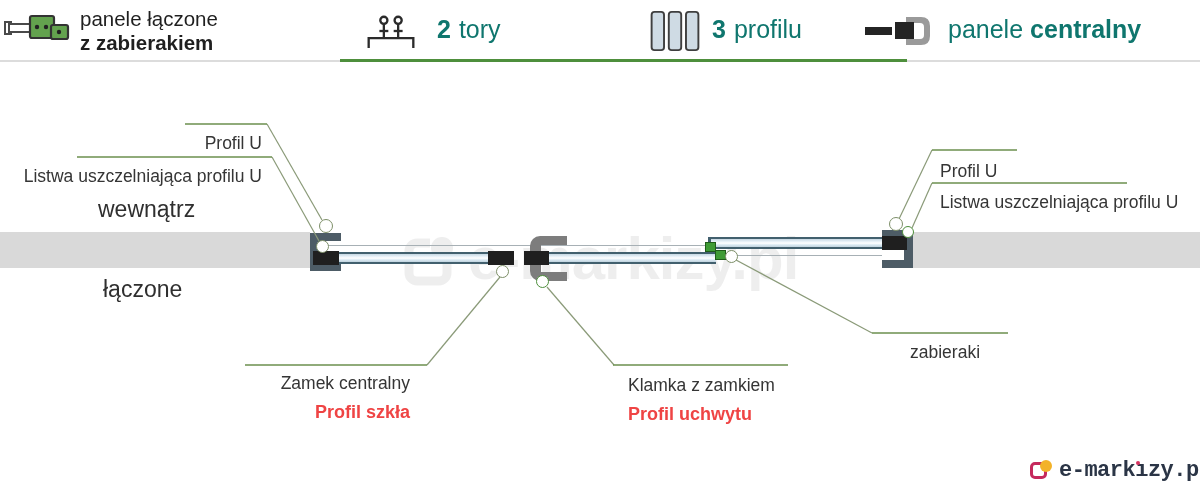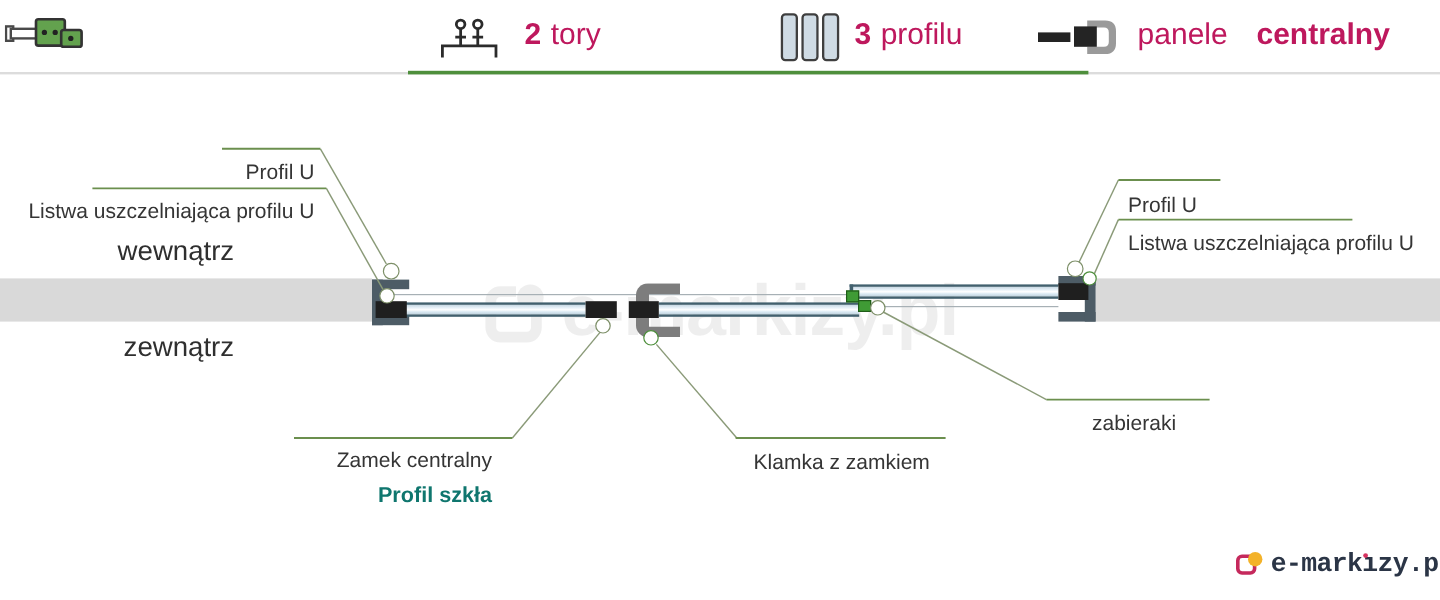--- a/index.html
+++ b/index.html
@@ -4,24 +4,24 @@
 <style>
   * { margin:0; padding:0; box-sizing:border-box; }
   html,body { width:1200px; height:500px; background:#fff; overflow:hidden;
     font-family:"Liberation Sans","DejaVu Sans",sans-serif; color:#2e2e2e; }
   #stage { position:relative; width:1200px; height:500px; background:#fff; }
   .abs { position:absolute; }
   .b { font-weight:700; }
 
   
   .hdr-title { left:80px; top:7px; font-size:20.5px; line-height:24px; color:#1f1f1f; }
-  .feat-text { top:15px; font-size:25px; color:#be185d; }
+  .feat-text { top:15px; font-size:25px; color:#0f766e; }
   .feat-text .num { margin-right:8px; }
   .feat-text .lbl { font-weight:400; }
-  .feat-text .lbl2 { margin-left:24px; }
+  .feat-text .lbl2 { margin-left:7px; }
   .divider { left:0; top:60px; width:1200px; height:2px; background:#dcdcdc; }
   .divider-accent { left:340px; top:59px; width:567px; height:3px; background:#4e8f3c; }
 
   
   .wall { top:232px; height:36px; background:#d9d9d9; }
   .uprofile-left { left:310px; top:233px; width:31px; height:38px;
     border-left:9px solid #4d5c66; border-top:8px solid #4d5c66; border-bottom:8px solid #4d5c66; }
   .uprofile-right { left:882px; top:230px; width:31px; height:38px;
     border-right:9px solid #4d5c66; border-top:8px solid #4d5c66; border-bottom:8px solid #4d5c66; }
   .track { height:1px; background:#a7b0b5; z-index:1; }
@@ -33,21 +33,21 @@
   .handle-c { left:530px; top:236px; width:37px; height:45px; z-index:2;
     border-left:11px solid #7d7d7d; border-top:9px solid #7d7d7d; border-bottom:9px solid #7d7d7d;
     border-radius:10px 0 0 10px; }
   .zab { width:11px; height:10px; background:#3f9b35; border:1.5px solid #1f5c18; z-index:5; }
 
   .ring { border-radius:50%; background:#fff; border:1.6px solid #7d8f68; z-index:6; }
   .ring.green { border-color:#4e8f3c; }
 
   
   .lab { position:absolute; font-size:17.5px; color:#353535; z-index:7; white-space:nowrap;margin-top:32px; }
-  .lab .l2 { font-weight:700; font-size:18px; color:#0f766e; margin-top:8px; }
+  .lab .l2 { font-weight:700; font-size:18px; color:#ef4444; margin-top:8px; }
   .ra { text-align:right; }
   .side-label { position:absolute; font-size:23px; color:#2f2f2f; z-index:7; }
 
   svg.overlay { position:absolute; left:0; top:0; z-index:5; pointer-events:none; }
 
   
   .wm { left:402px; top:224px; display:flex; align-items:center; gap:12px;
     opacity:0.062; z-index:0; }
   .wm-text { font-size:60px; font-weight:700; color:#000; letter-spacing:-1px; }
 
@@ -72,20 +72,24 @@
   <div class="abs" style="left:4px;top:6px;">
     <svg width="68" height="46" viewBox="0 0 68 46">
       <rect x="1" y="16" width="6" height="12" fill="#ffffff" stroke="#4a4a4a" stroke-width="2"></rect>
       <rect x="5" y="18" width="26" height="8" fill="#ffffff" stroke="#4a4a4a" stroke-width="2"></rect>
       <rect x="26" y="10" width="24" height="22" rx="2" fill="#63a24e" stroke="#333333" stroke-width="2.2"></rect>
       <circle cx="33" cy="21" r="2.2" fill="#222222"></circle>
       <circle cx="42" cy="21" r="2.2" fill="#222222"></circle>
       <rect x="47" y="19" width="17" height="14" rx="2" fill="#63a24e" stroke="#333333" stroke-width="2.2"></rect>
       <circle cx="55" cy="26" r="2.2" fill="#222222"></circle>
     </svg>
+  </div>
+  <div class="abs hdr-title">
+    <div>panele łączone</div>
+    <div class="b">z zabierakiem</div>
   </div>
 
   <div class="abs" style="left:366px;top:10px;">
     <svg width="50" height="42" viewBox="0 0 56 44" fill="none" stroke="#2b2b2b" stroke-width="2.6">
       <path d="M3 41 L3 30 L53 30 L53 41"></path>
       <path d="M20 30 V14"></path>
         <path d="M36 30 V14"></path>
       <circle cx="20" cy="10" r="4"></circle>
         <circle cx="36" cy="10" r="4"></circle>
       <path d="M15 22 H25"></path>
@@ -178,29 +182,30 @@
       <line x1="872" y1="333" x2="1008" y2="333"></line>
       <line x1="932" y1="150" x2="1017" y2="150"></line>
       <line x1="932" y1="183" x2="1127" y2="183"></line>
     </g>
   </svg>
 
   <div class="lab ra" style="right:938px;top:101px;">Profil U</div>
   <div class="lab ra" style="right:938px;top:134px;">Listwa uszczelniająca profilu U</div>
 
   <div class="side-label" style="left:98px;top:196px;">wewnątrz</div>
-  <div class="side-label" style="left:103px;top:276px;">zewnątrz</div>
+  <div class="side-label" style="left:103px;top:276px;">łączone</div>
 
   <div class="lab ra" style="right:790px;top:341px;">
     <div>Zamek centralny</div>
     <div class="l2">Profil szkła</div>
   </div>
 
   <div class="lab" style="left:628px;top:343px;">
     <div>Klamka z zamkiem</div>
+    <div class="l2">Profil uchwytu</div>
   </div>
 
   <div class="lab" style="left:910px;top:310px;">zabieraki</div>
 
   <div class="lab" style="left:940px;top:129px;">Profil U</div>
   <div class="lab" style="left:940px;top:160px;">Listwa uszczelniająca profilu U</div>
 
   <div class="abs logo">
     <div class="lg-sq"></div>
     <div class="lg-notch"></div>

